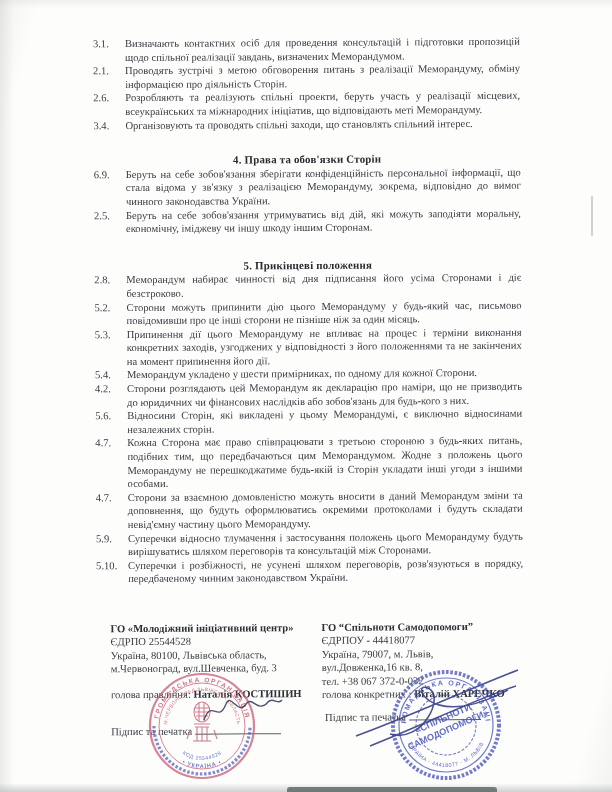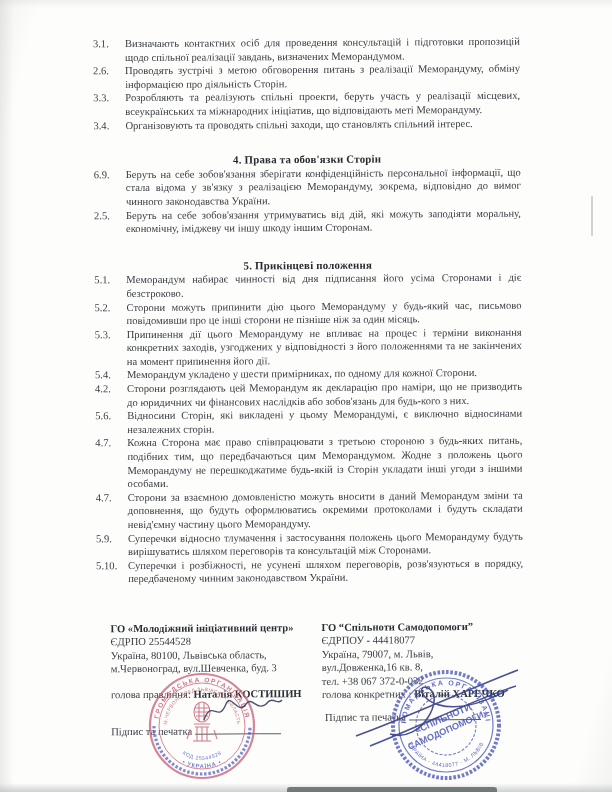--- a/index.html
+++ b/index.html
@@ -45,25 +45,25 @@
   <div class="top-shade"></div>
   <div class="left-shade"></div>
 
   <div class="content">
 
     <div class="item">
       <span class="num">3.1.</span>
       <span class="txt">Визначають контактних осіб для проведення консультацій і підготовки пропозицій щодо спільної реалізації завдань, визначених Меморандумом.</span>
     </div>
     <div class="item">
+      <span class="num">2.1.</span>
+      <span class="txt">Проводять зустрічі з метою обговорення питань з реалізації Меморандуму, обміну інформацією про діяльність Сторін.</span>
+    </div>
+    <div class="item">
       <span class="num">2.6.</span>
-      <span class="txt">Проводять зустрічі з метою обговорення питань з реалізації Меморандуму, обміну інформацією про діяльність Сторін.</span>
-    </div>
-    <div class="item">
-      <span class="num">3.3.</span>
       <span class="txt">Розробляють та реалізують спільні проекти, беруть участь у реалізації місцевих, всеукраїнських та міжнародних ініціатив, що відповідають меті Меморандуму.</span>
     </div>
     <div class="item">
       <span class="num">3.4.</span>
       <span class="txt">Організовують та проводять спільні заходи, що становлять спільний інтерес.</span>
     </div>
 
     <div class="heading">4.  Права та обов'язки Сторін</div>
 
     <div class="item">
@@ -71,21 +71,21 @@
       <span class="txt">Беруть на себе зобов'язання зберігати конфіденційність персональної інформації, що стала відома у зв'язку з реалізацією Меморандуму, зокрема, відповідно до вимог чинного законодавства України.</span>
     </div>
     <div class="item">
       <span class="num">2.5.</span>
       <span class="txt">Беруть на себе зобов'язання утримуватись від дій, які можуть заподіяти моральну, економічну, іміджеву чи іншу шкоду іншим Сторонам.</span>
     </div>
 
     <div class="heading h5">5.  Прикінцеві положення</div>
 
     <div class="item">
-      <span class="num">5.1.</span>
+      <span class="num">2.8.</span>
       <span class="txt">Меморандум набирає чинності від дня підписання його усіма Сторонами і діє безстроково.</span>
     </div>
     <div class="item">
       <span class="num">5.2.</span>
       <span class="txt">Сторони можуть припинити дію цього Меморандуму у будь-який час, письмово повідомивши про це інші сторони не пізніше ніж за один місяць.</span>
     </div>
     <div class="item">
       <span class="num">5.3.</span>
       <span class="txt">Припинення дії цього Меморандуму не впливає на процес і терміни виконання конкретних заходів, узгоджених у відповідності з його положеннями та не закінчених на момент припинення його дії.</span>
     </div>

